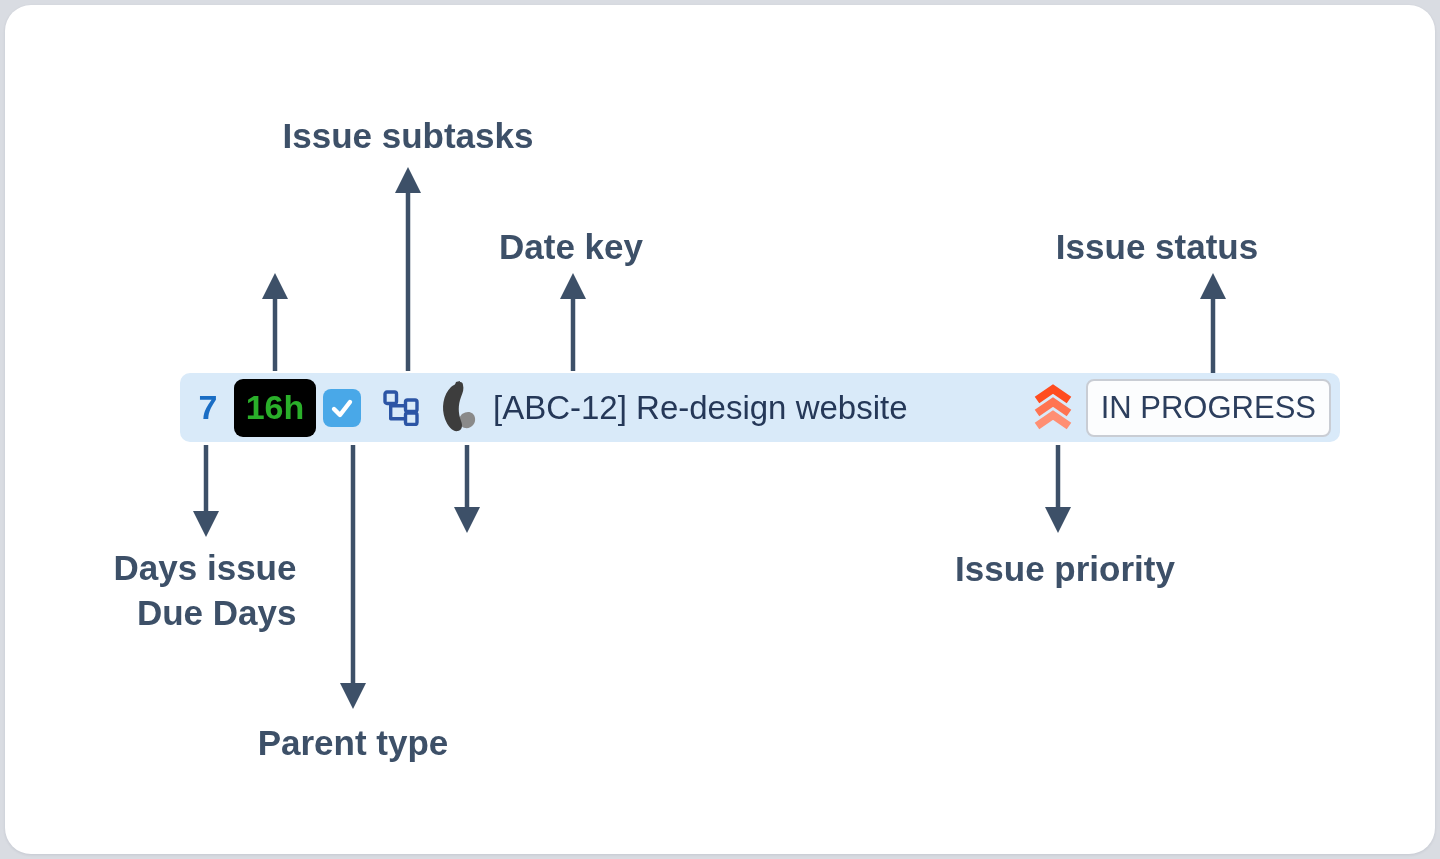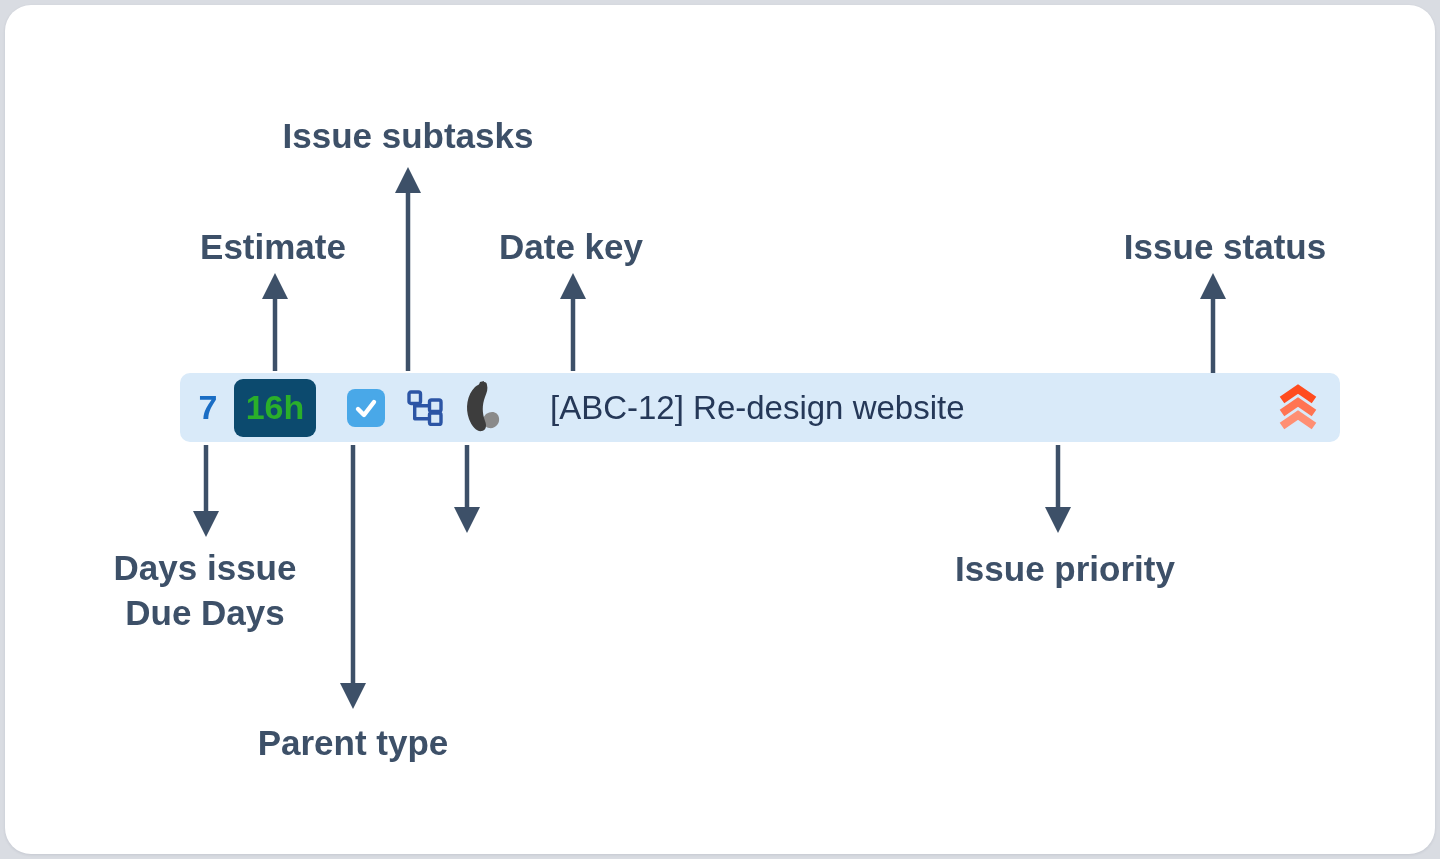--- a/index.html
+++ b/index.html
@@ -18,48 +18,48 @@
   svg.arrows {
     position: absolute; left: 0; top: 0; width: 1440px; height: 859px;
     pointer-events: none;
   }
   .arrow-line { stroke: #3d5068; stroke-width: 4.5; }
   .arrow-head { fill: #3d5068; }
 
   .lbl {
     position: absolute; transform: translate(-50%, -50%);
     color: #3d5068; font-weight: bold; font-size: 35px;
-    white-space: nowrap; text-align: center; line-height: 45px;
+    white-space: nowrap; text-align: right; line-height: 45px;
   }
 
   .issue-row {
     position: absolute; left: 175px; top: 368px;
     width: 1160px; height: 69px; box-sizing: border-box;
     background: #d9eaf9; border-radius: 10px;
     display: flex; align-items: center;
     padding-left: 16px; padding-right: 9px;
   }
   .days-value {
     color: #1a6dc4; font-size: 34px; font-weight: 600;
     width: 24px; text-align: center; margin-right: 14px;
   }
   .est-box {
-    width: 82px; height: 58px; background: #0c4a6e; border-radius: 9px;
+    width: 82px; height: 58px; background: #000000; border-radius: 9px;
     display: flex; align-items: center; justify-content: center;
-    margin-right: 31px;
+    margin-right: 7px;
   }
   .est-value { color: #2aaf2a; font-size: 34px; font-weight: 600; }
   .type-checkbox {
     width: 38px; height: 38px; background: #49a8e8; border-radius: 8px;
     display: flex; align-items: center; justify-content: center;
     margin-right: 22px;
   }
   .subtasks-ic { width: 36px; height: 36px; margin-right: 15px; display: flex; }
   .parent-ic { width: 46px; height: 56px; margin-right: 13px; display: flex; align-items: center; }
-  .issue-title { color: #253858; font-size: 33px; margin-left: 33px; }
+  .issue-title { color: #253858; font-size: 33px; }
   .spacer { flex: 1; }
   .priority-ic { width: 40px; height: 48px; margin-right: 13px; display: flex; align-items: center; }
   .status-badge {
     height: 58px; box-sizing: border-box;
     display: flex; align-items: center;
     padding: 0 13px;
     background: #fcfdfe; border: 2px solid #c9cdd4; border-radius: 8px;
     color: #2c3e5d; font-size: 31px; font-weight: 500;
     white-space: nowrap;
   }
@@ -106,24 +106,23 @@
         <line class="arrow-line" x1="462" y1="440" x2="462" y2="506"></line>
         <polygon class="arrow-head" points="462,528 449,502 475,502"></polygon>
       </g>
 
       <g>
         <line class="arrow-line" x1="1053" y1="440" x2="1053" y2="506"></line>
         <polygon class="arrow-head" points="1053,528 1040,502 1066,502"></polygon>
       </g>
     </svg>
 
-    <div class="lbl" style="left:268px; top:241px">Estimate</div>
     <div class="lbl" style="left:403px; top:130px">Issue subtasks</div>
     <div class="lbl" style="left:566px; top:241px">Date key</div>
-    <div class="lbl" style="left:1220px; top:241px">Issue status</div>
+    <div class="lbl" style="left:1152px; top:241px">Issue status</div>
     <div class="lbl" style="left:200px; top:585px">
       <div>Days issue</div>
       <div>Due Days</div>
     </div>
     <div class="lbl" style="left:348px; top:737px">Parent type</div>
     <div class="lbl" style="left:1060px; top:563px">Issue priority</div>
 
     <div class="issue-row">
       <span class="days-value">7</span>
 
@@ -163,16 +162,17 @@
       <span class="priority-ic">
         <svg width="40" height="48" viewBox="0 0 40 48">
           <g fill="none" stroke-width="8" stroke-linejoin="miter" stroke-linecap="butt">
             <path d="M4 16 L20 5 L36 16" stroke="#ff4c1f"></path>
             <path d="M4 29 L20 18 L36 29" stroke="#ff7452"></path>
             <path d="M4 42 L20 31 L36 42" stroke="#ff8f73"></path>
           </g>
         </svg>
       </span>
 
+      <span class="status-badge">IN PROGRESS</span>
     </div>
 
   </div>
 </div>
 
 </body></html>

